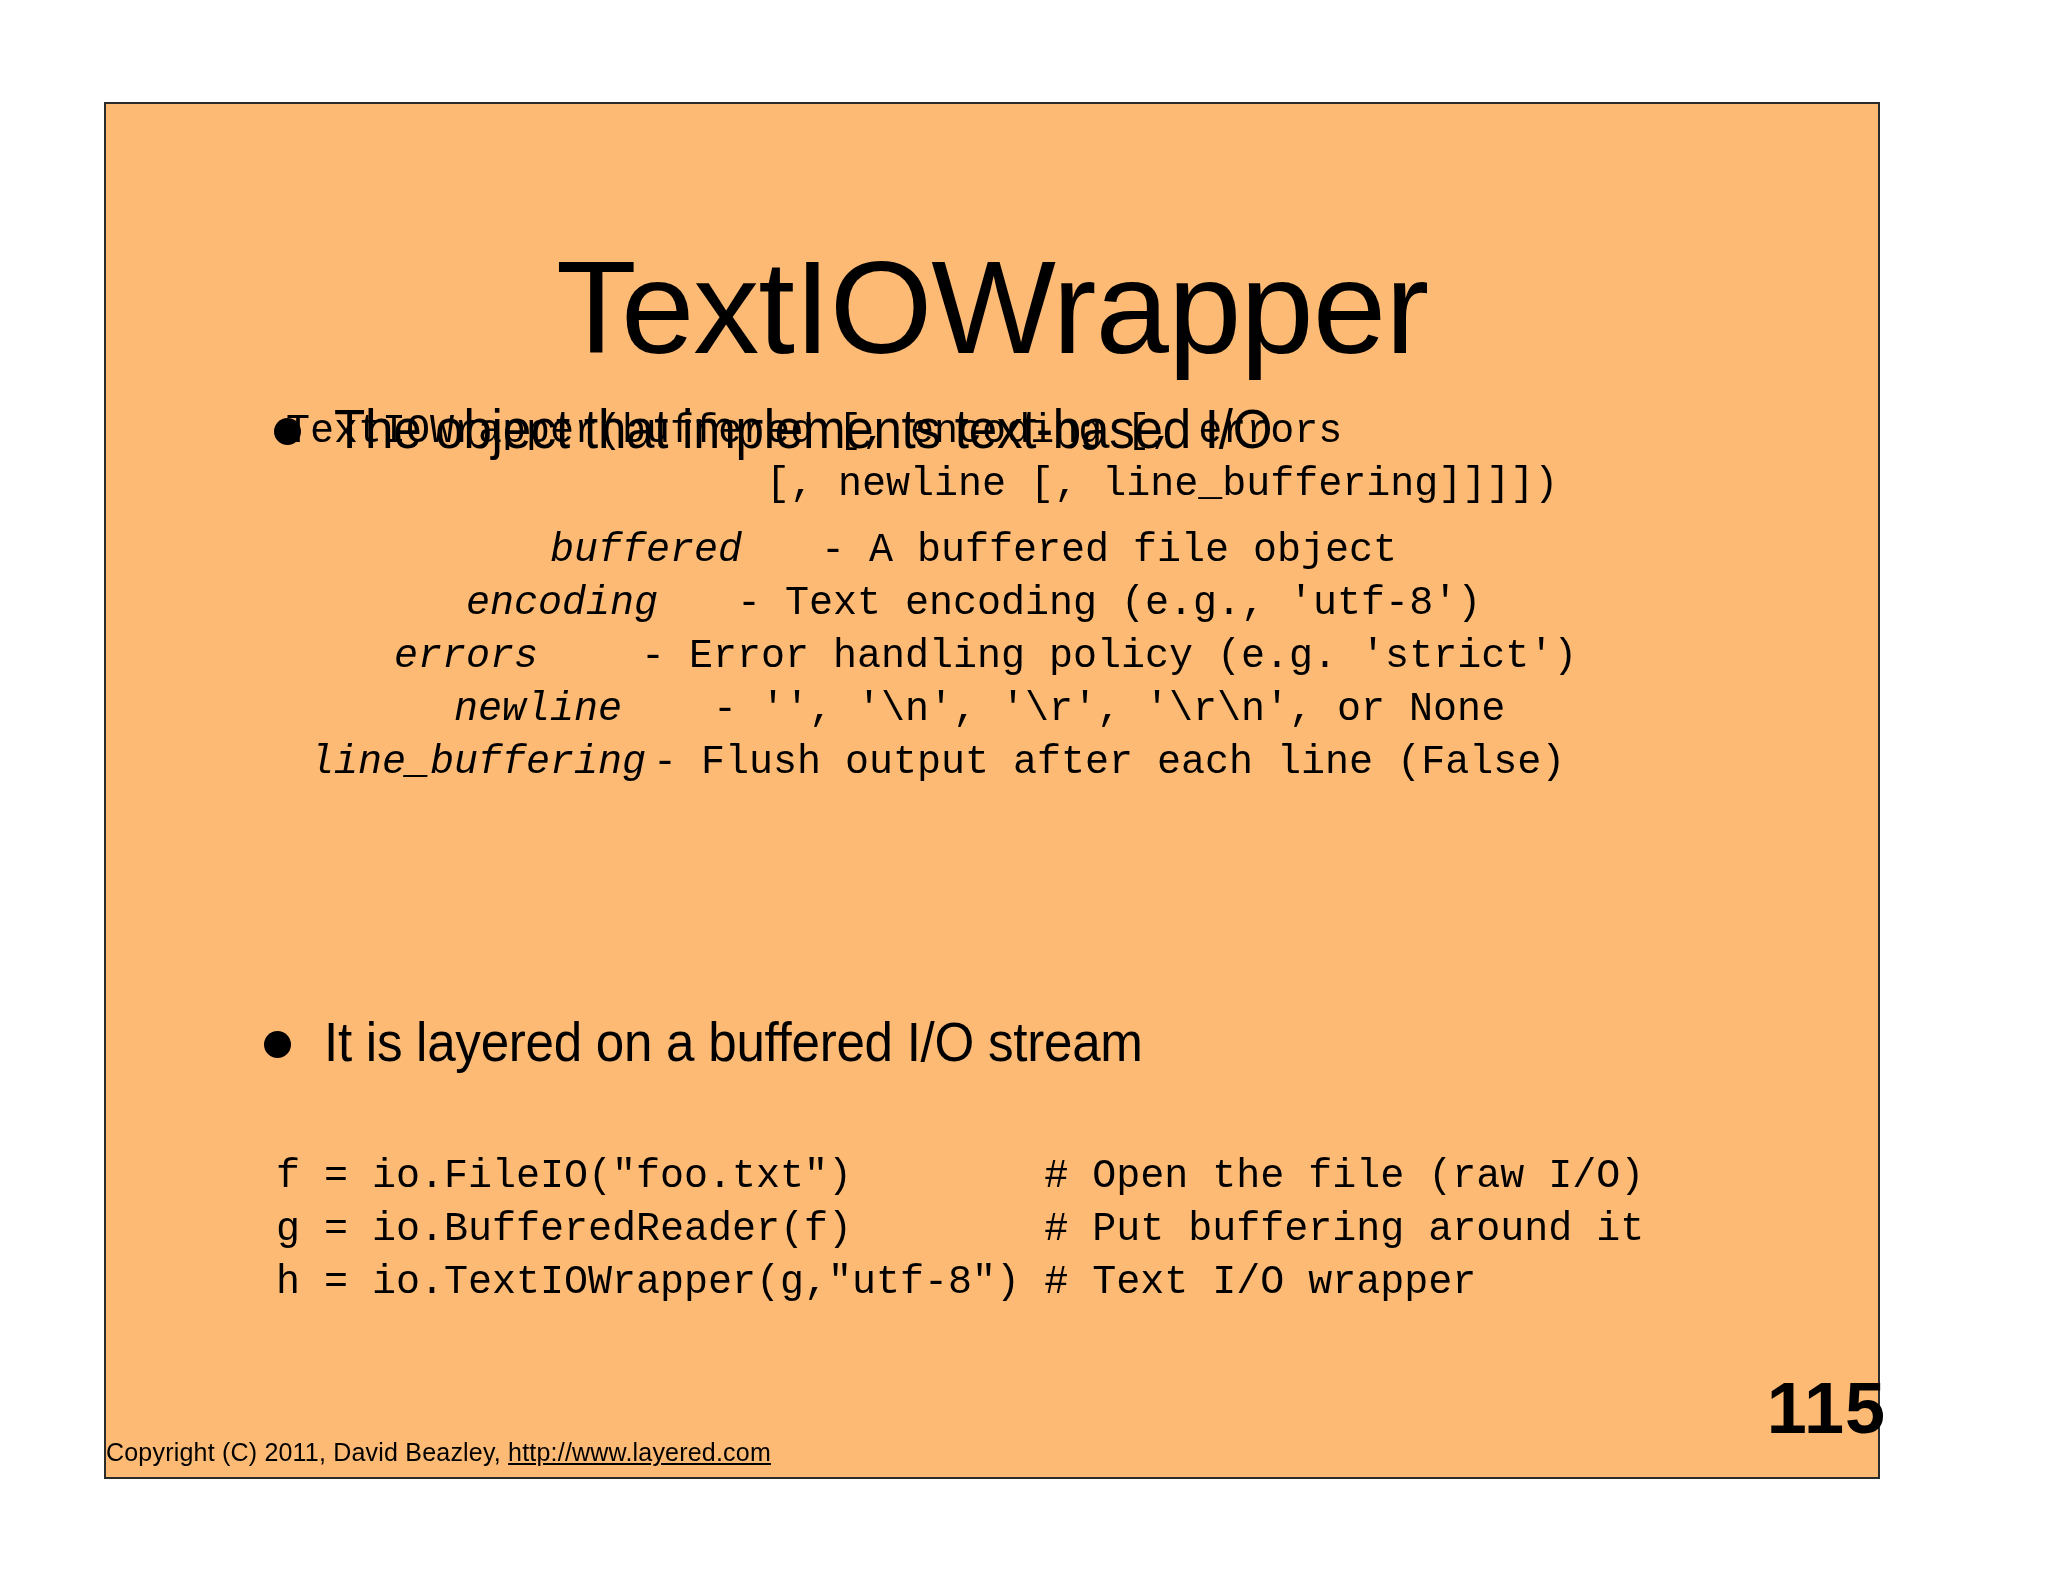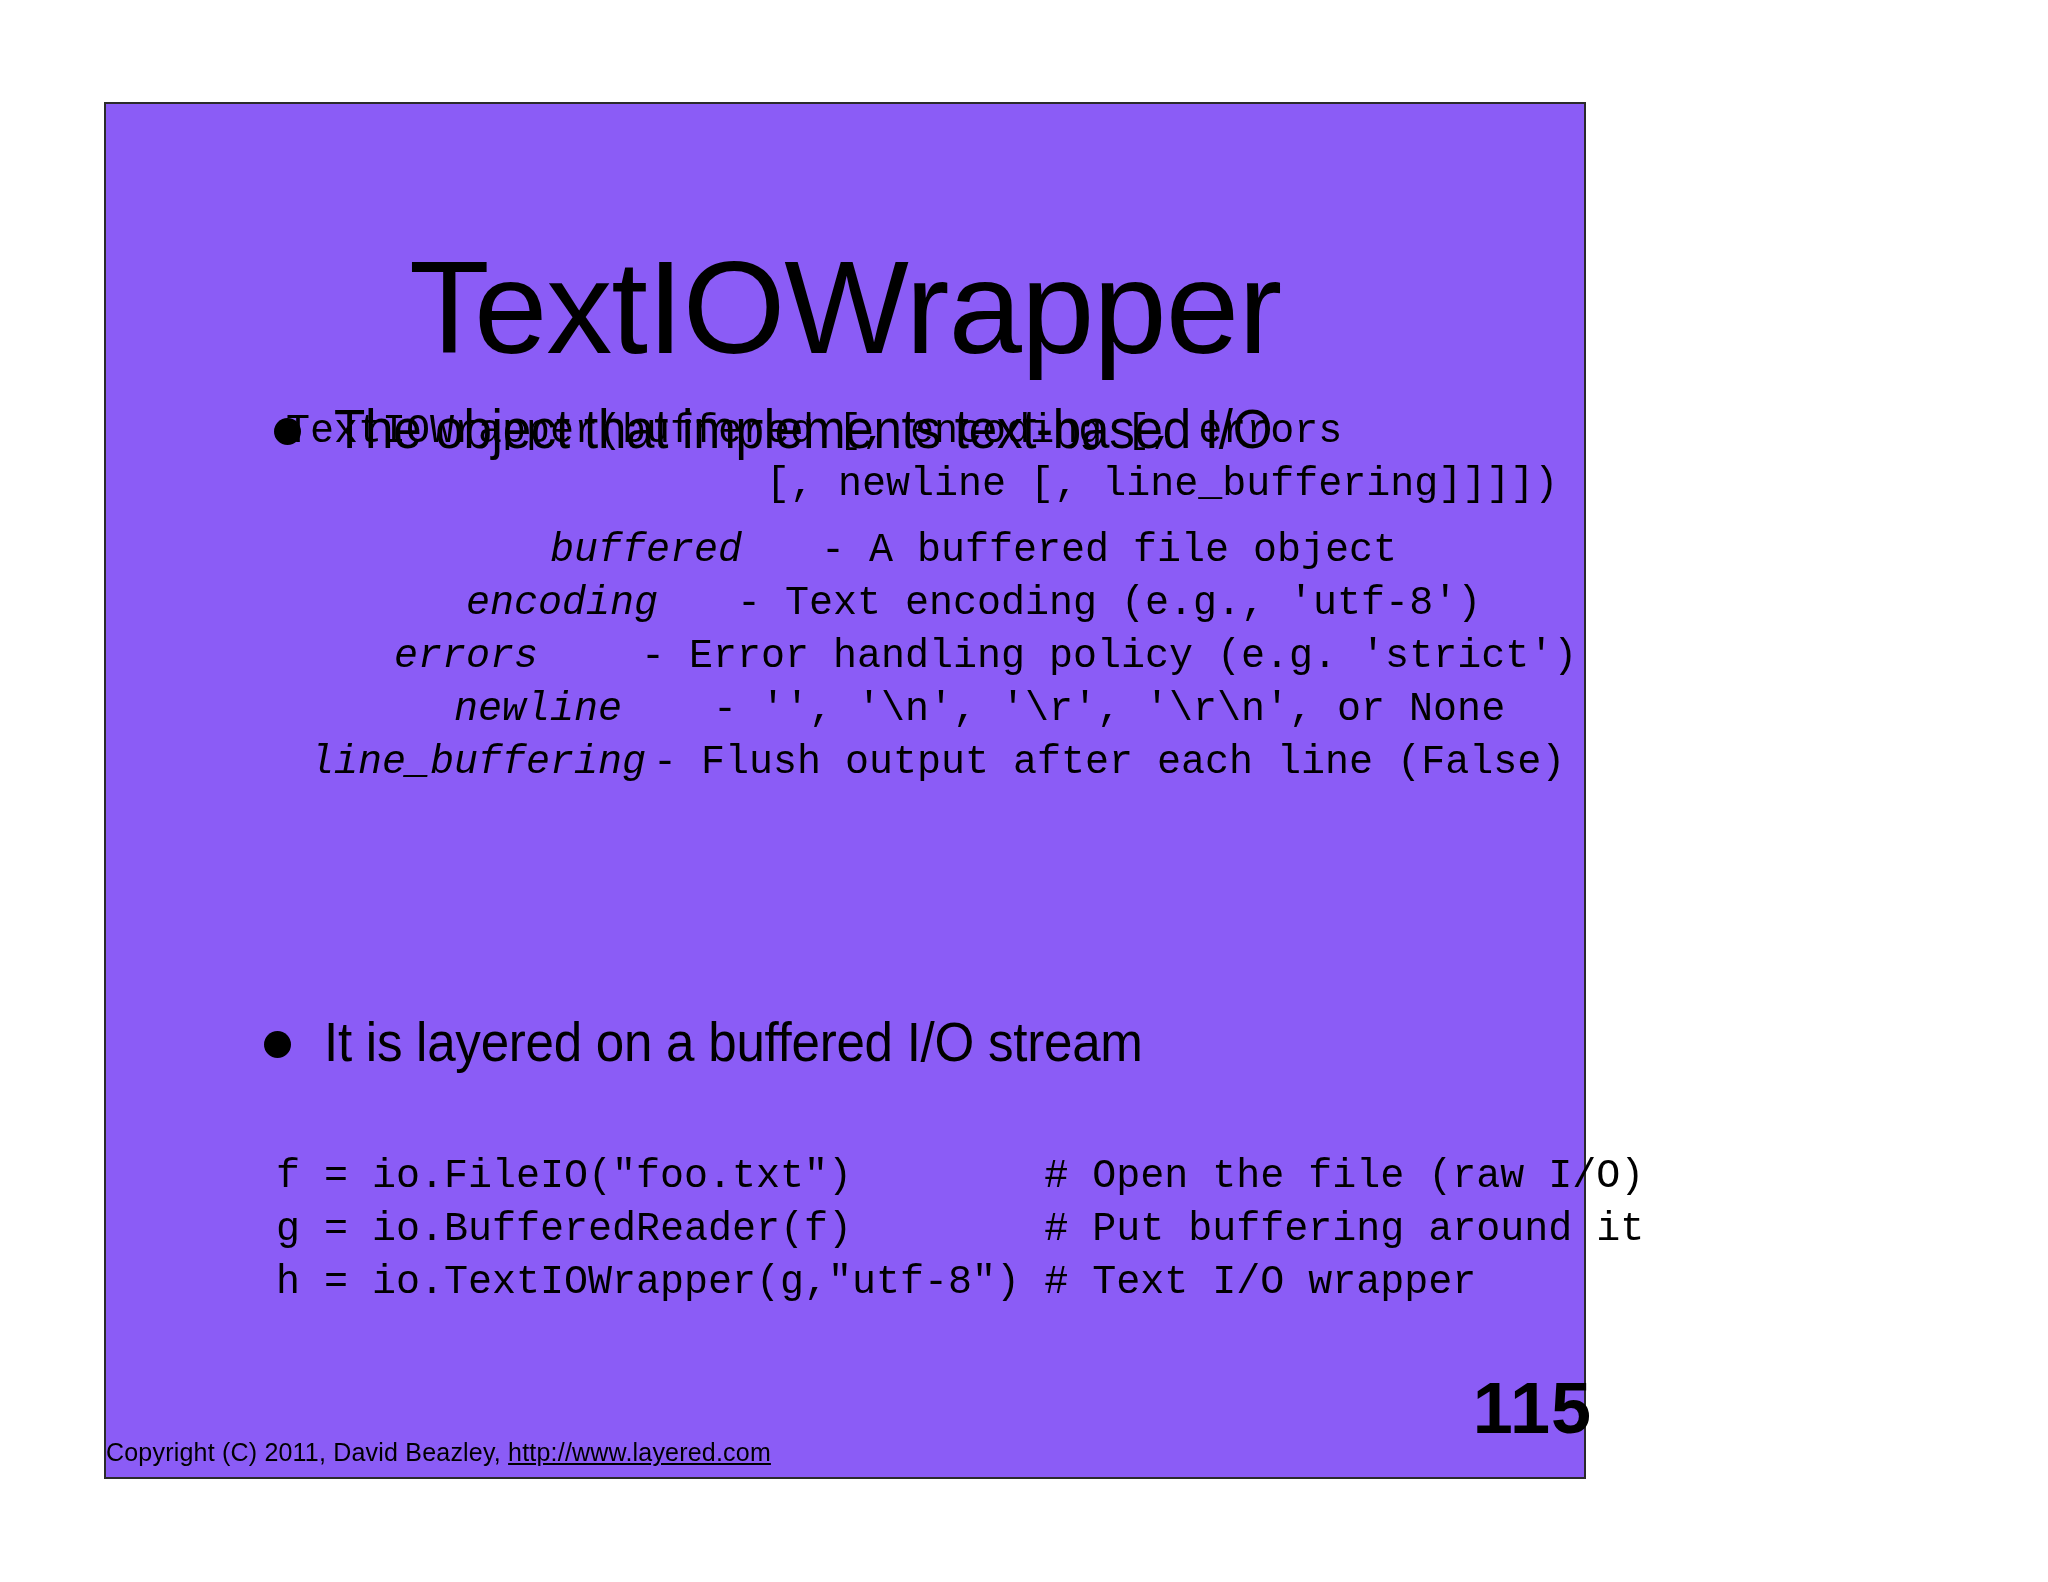--- a/index.html
+++ b/index.html
@@ -13,24 +13,24 @@
     font-family: "Liberation Sans", sans-serif;
     color: #000000;
     overflow: hidden;
   }
 
   
   #slide {
     position: absolute;
     left: 104px;
     top: 102px;
-    width: 1482px;
+    width: 1776px;
     height: 1377px;
     border: 2px solid #2b2b2b;
-    background: #8b5cf6;
+    background: #fdba74;
     box-sizing: border-box;
   }
 
   
   #slide-title {
     position: absolute;
     left: 0;
     top: 50px;
     width: 100%;
     text-align: center;

